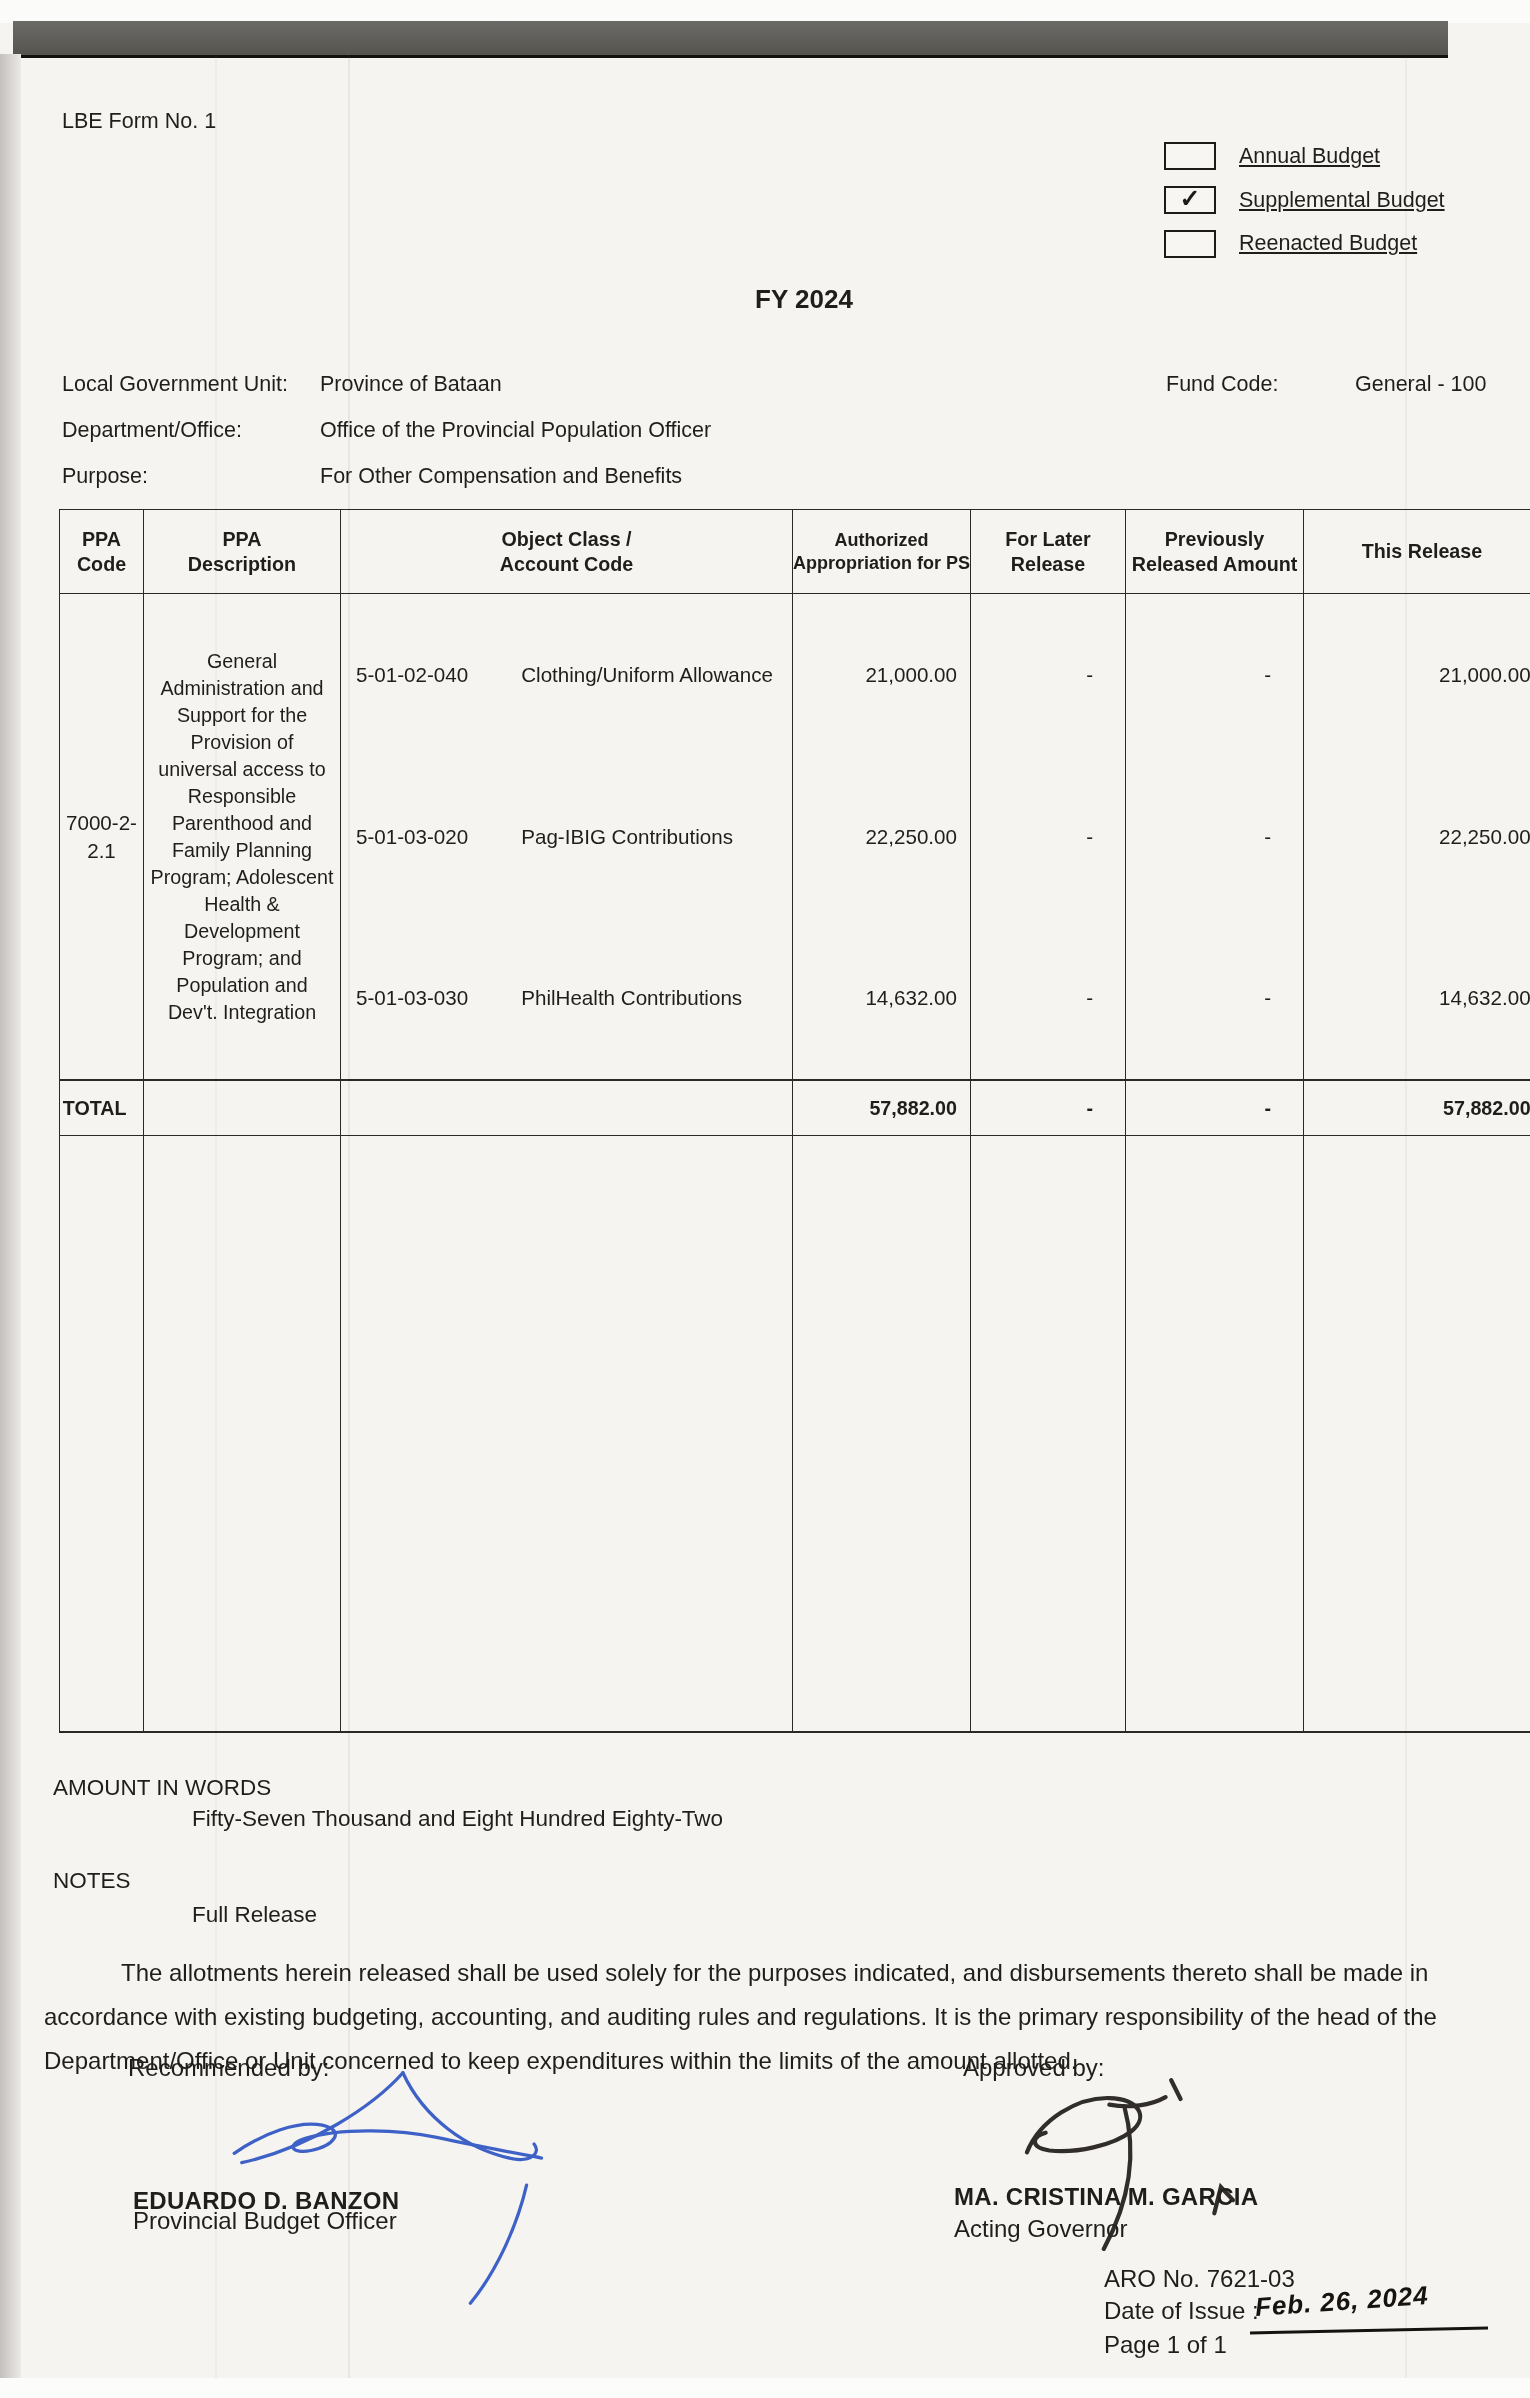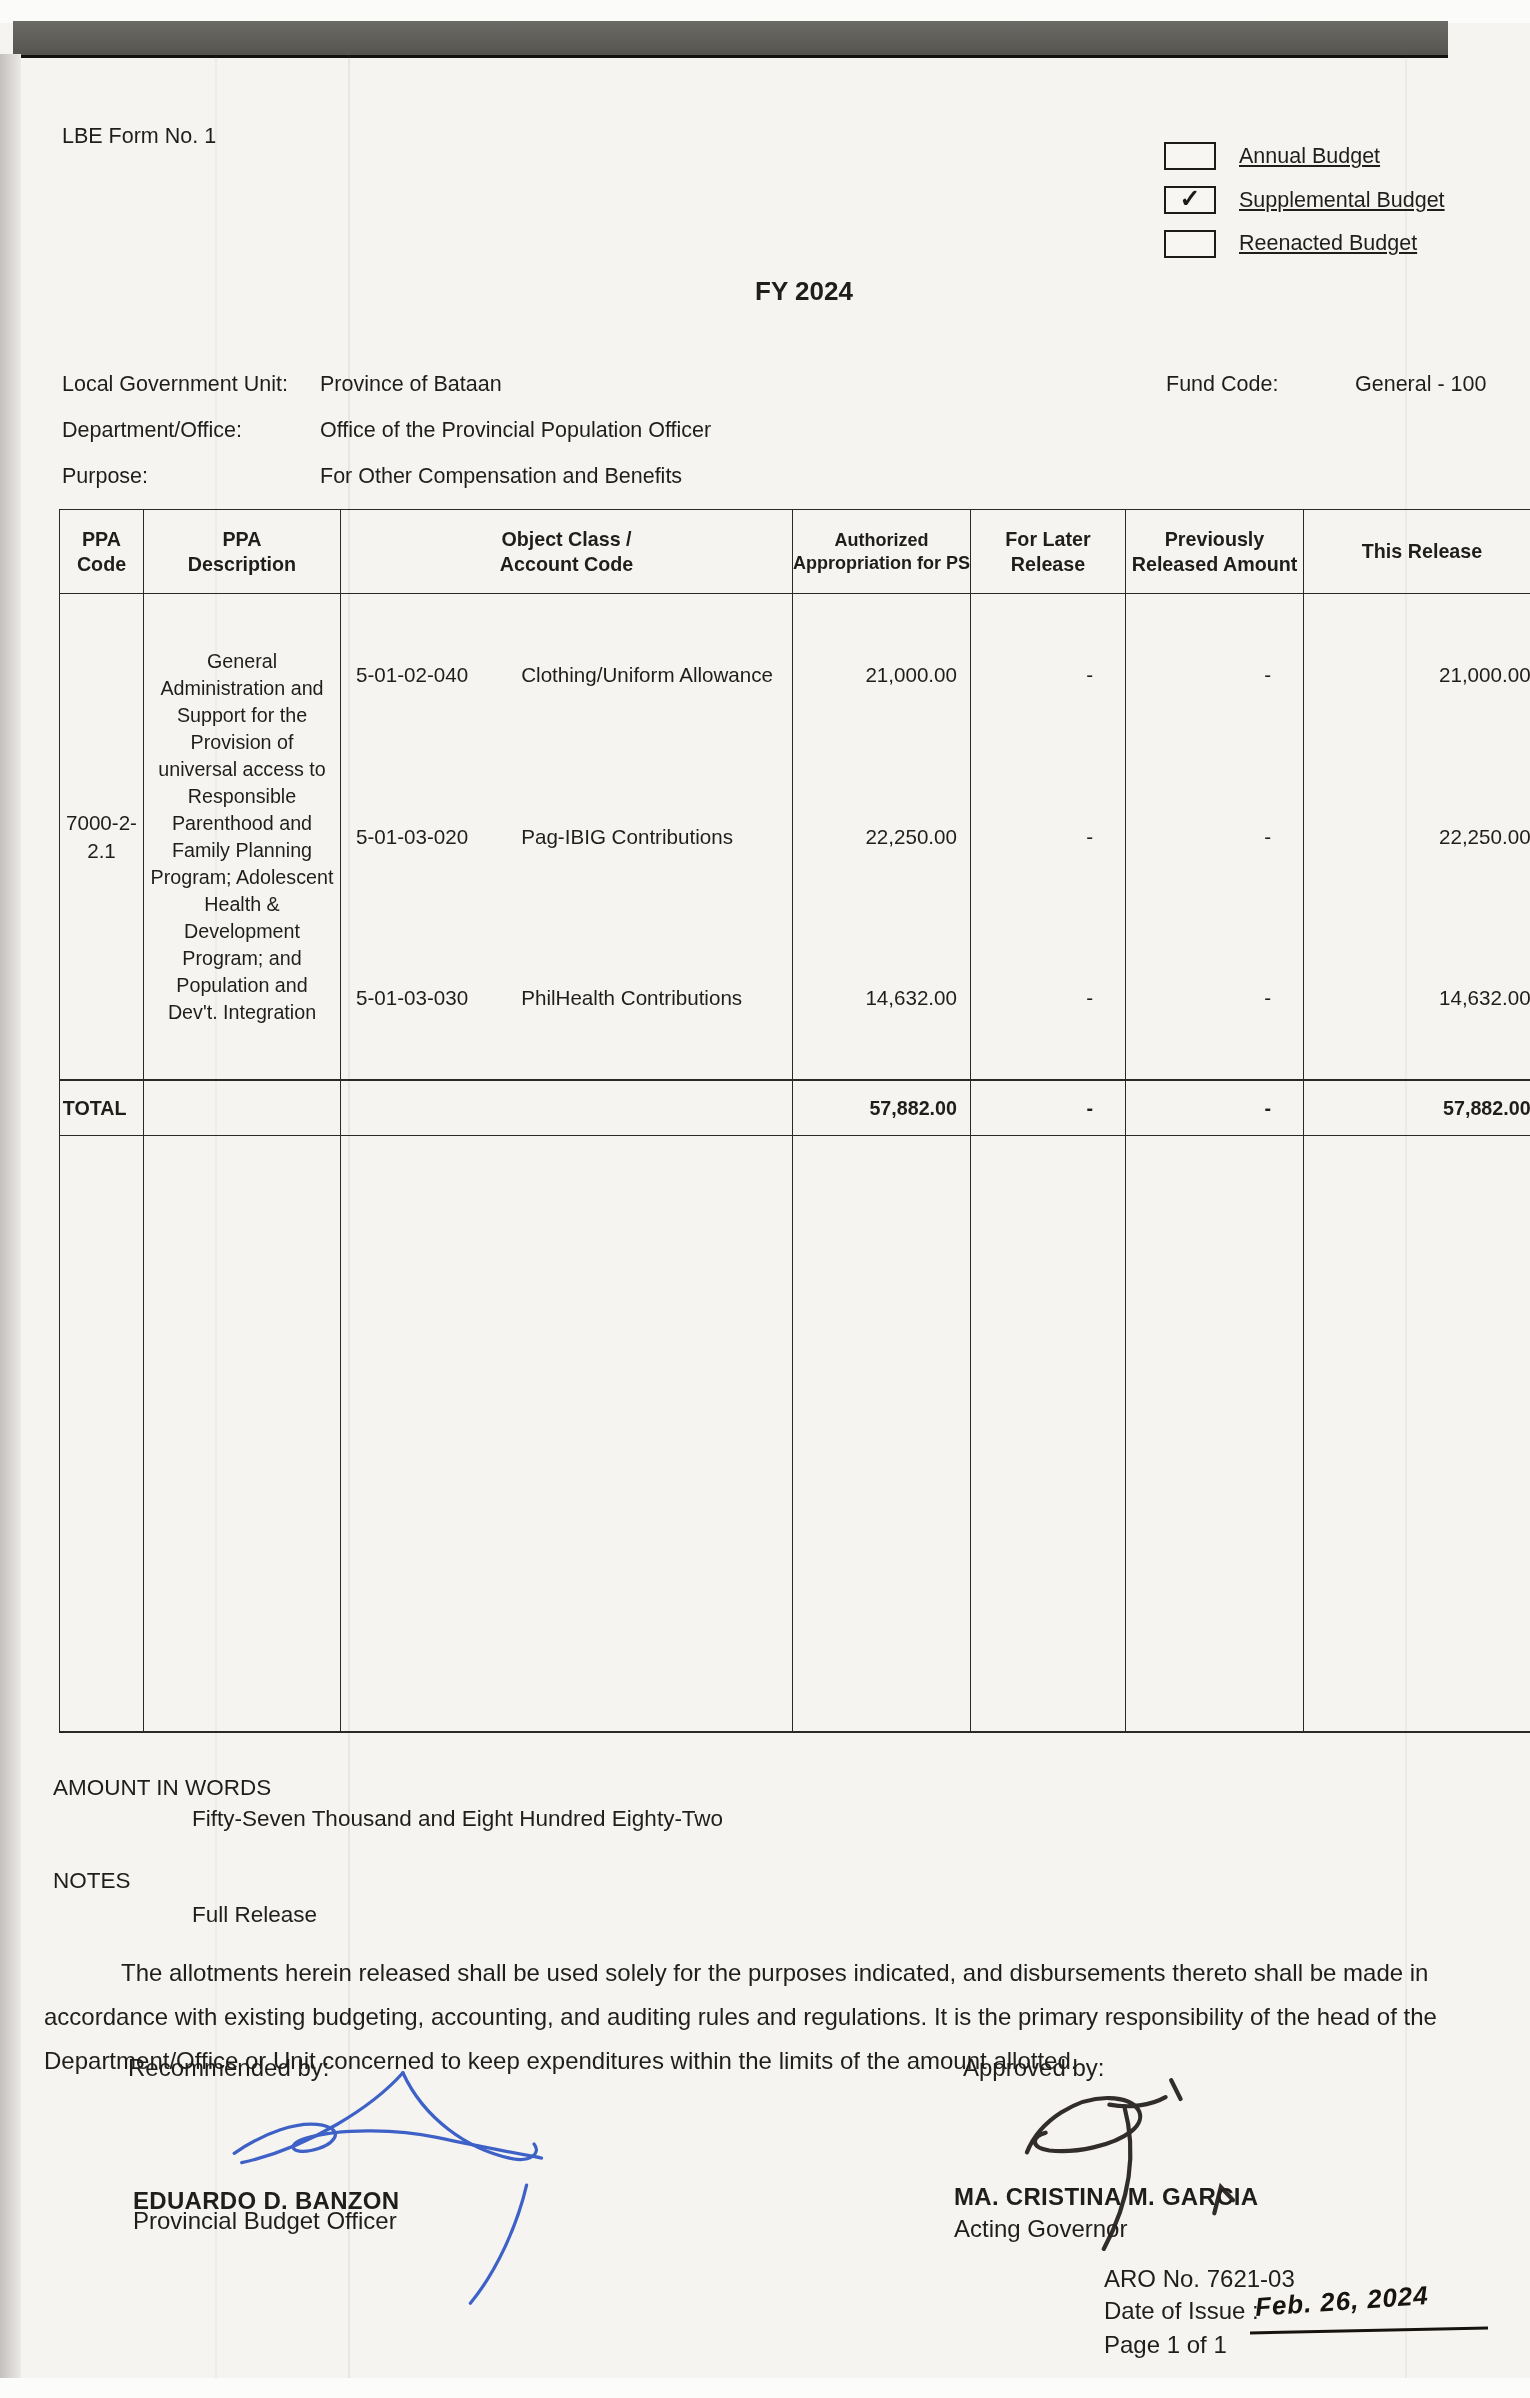--- a/index.html
+++ b/index.html
@@ -16,33 +16,33 @@
   .scan-strip{left:13px;top:20.6px;width:1435px;height:34px;
     background:linear-gradient(#6b6a66,#55544f);
     border-bottom:3.7px solid #121110;}
   .left-band{left:0;top:54px;width:20.6px;height:2324px;
     background:linear-gradient(90deg,#c3c0bd,#eceae7);}
   .streak{top:54px;height:2324px;width:1.9px;background:rgba(110,105,98,.10);}
   .streak.s1{left:348px;}
   .streak.s2{left:1405px;background:rgba(110,105,98,.06);}
   .streak.s3{left:215px;background:rgba(110,105,98,.05);}
 
-  .form-no{left:62px;top:109px;font-size:21.5px;margin-top:15px;}
+  .form-no{left:62px;top:109px;font-size:21.5px;}
 
   
   .cb-box{left:1164px;width:52px;height:28px;border:2.8px solid #1d1b19;background:#f7f6f3;
     display:flex;align-items:center;justify-content:center;box-sizing:border-box;}
   .cb1{top:142px;} .cb2{top:186px;} .cb3{top:230px;}
   .cb-mark{font-size:25px;font-weight:bold;color:#1d1b19;line-height:1;transform:translateY(-1.9px);}
   .cb-label{left:1239px;font-size:21.5px;text-decoration:underline;}
   .cbl1{top:144px;} .cbl2{top:188px;} .cbl3{top:231px;}
 
   .title-wrap{left:78px;top:274px;width:1452px;text-align:center;}
   .doc-title{font-size:27px;font-weight:bold;letter-spacing:0.2px;}
-  .doc-fy{font-size:26px;font-weight:bold;margin-top:2px;}
+  .doc-fy{font-size:26px;font-weight:bold;margin-top:10px;}
 
   .fld-label{left:62px;font-size:21.5px;}
   .fld-value{left:320px;font-size:21.5px;}
   .r1{top:372px;} .r2{top:418px;} .r3{top:464px;}
   .fund-label{left:1166px;top:372px;font-size:21.5px;}
   .fund-value{left:1355px;top:372px;font-size:21.5px;}
 
   
   .aro-table{left:59px;top:509px;display:grid;
     grid-template-columns:84px 197px 452px 178px 155px 178px 237px;

